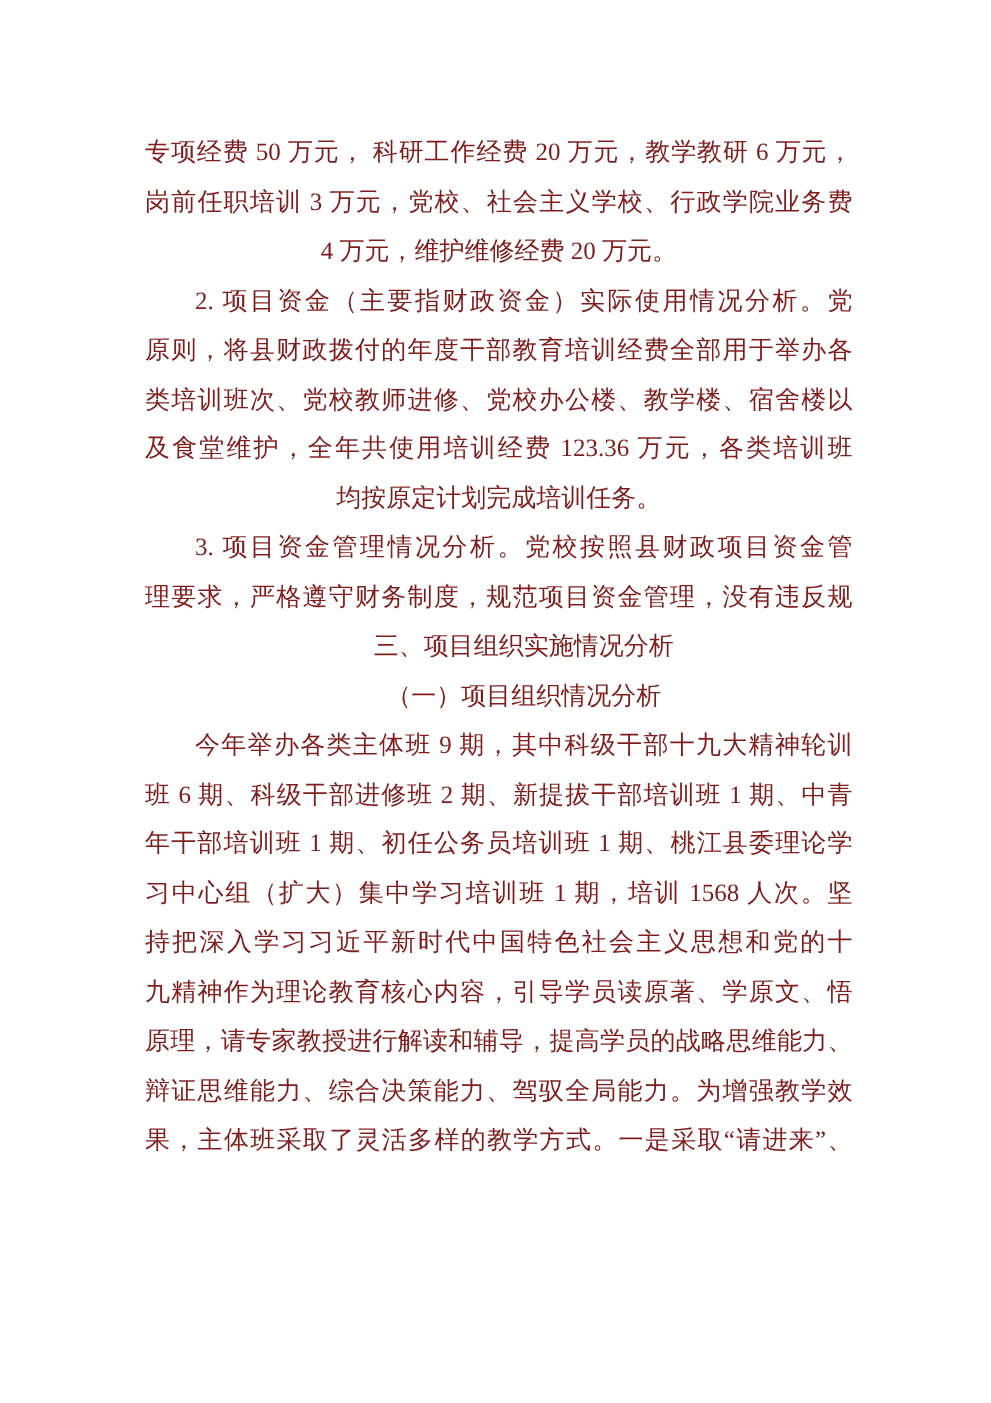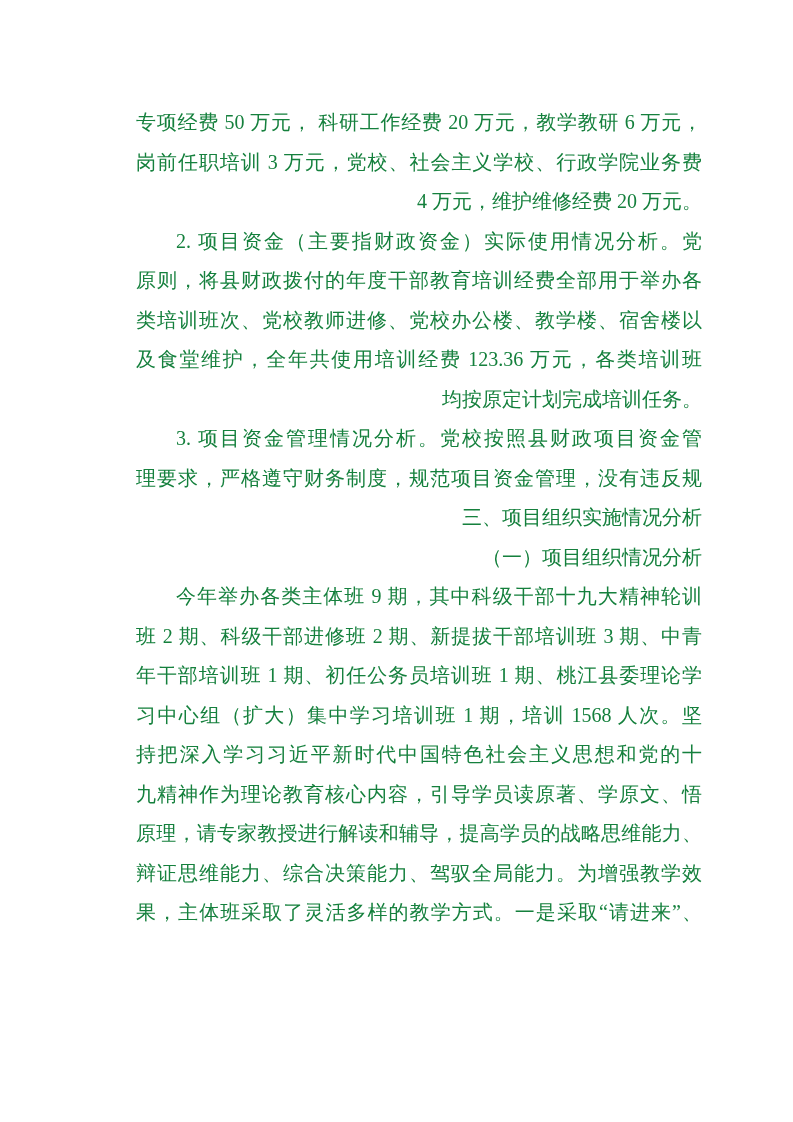--- a/index.html
+++ b/index.html
@@ -21,51 +21,51 @@
     top: 103px;
     width: 566px;
     color: #1e1e1e;
   }
   .line {
     font-size: 20px;
     line-height: 39.5px;
     height: 39.5px;
     white-space: normal;
     overflow: hidden;
-    text-align: right;
+    text-align: center;
     letter-spacing: 0;
   }
   .line.fill {
     text-align: justify;
     text-align-last: justify;
     text-justify: inter-character;
   }
   .line.indent {
     text-indent: 2em;
   }
 </style>
 </head>
 <body>
 
 <div class="page">
-  <div class="content" style="color: #15803d; margin-left: 20px;">
+  <div class="content" style="color: #7f1d1d;">
       <div class="line fill">专项经费 50 万元， 科研工作经费 20 万元，教学教研 6 万元，</div>
       <div class="line fill">岗前任职培训 3 万元，党校、社会主义学校、行政学院业务费</div>
       <div class="line">4 万元，维护维修经费 20 万元。</div>
       <div class="line fill indent">2. 项目资金（主要指财政资金）实际使用情况分析。党</div>
       <div class="line fill">原则，将县财政拨付的年度干部教育培训经费全部用于举办各</div>
       <div class="line fill">类培训班次、党校教师进修、党校办公楼、教学楼、宿舍楼以</div>
       <div class="line fill">及食堂维护，全年共使用培训经费 123.36 万元，各类培训班</div>
       <div class="line">均按原定计划完成培训任务。</div>
       <div class="line fill indent">3. 项目资金管理情况分析。党校按照县财政项目资金管</div>
       <div class="line fill">理要求，严格遵守财务制度，规范项目资金管理，没有违反规</div>
       <div class="line indent">三、项目组织实施情况分析</div>
       <div class="line indent">（一）项目组织情况分析</div>
       <div class="line fill indent">今年举办各类主体班 9 期，其中科级干部十九大精神轮训</div>
-      <div class="line fill">班 2 期、科级干部进修班 2 期、新提拔干部培训班 3 期、中青</div>
+      <div class="line fill">班 6 期、科级干部进修班 2 期、新提拔干部培训班 1 期、中青</div>
       <div class="line fill">年干部培训班 1 期、初任公务员培训班 1 期、桃江县委理论学</div>
       <div class="line fill">习中心组（扩大）集中学习培训班 1 期，培训 1568 人次。坚</div>
       <div class="line fill">持把深入学习习近平新时代中国特色社会主义思想和党的十</div>
       <div class="line fill">九精神作为理论教育核心内容，引导学员读原著、学原文、悟</div>
       <div class="line fill">原理，请专家教授进行解读和辅导，提高学员的战略思维能力、</div>
       <div class="line fill">辩证思维能力、综合决策能力、驾驭全局能力。为增强教学效</div>
       <div class="line fill">果，主体班采取了灵活多样的教学方式。一是采取“请进来”、</div>
     </div>
 </div>
 

